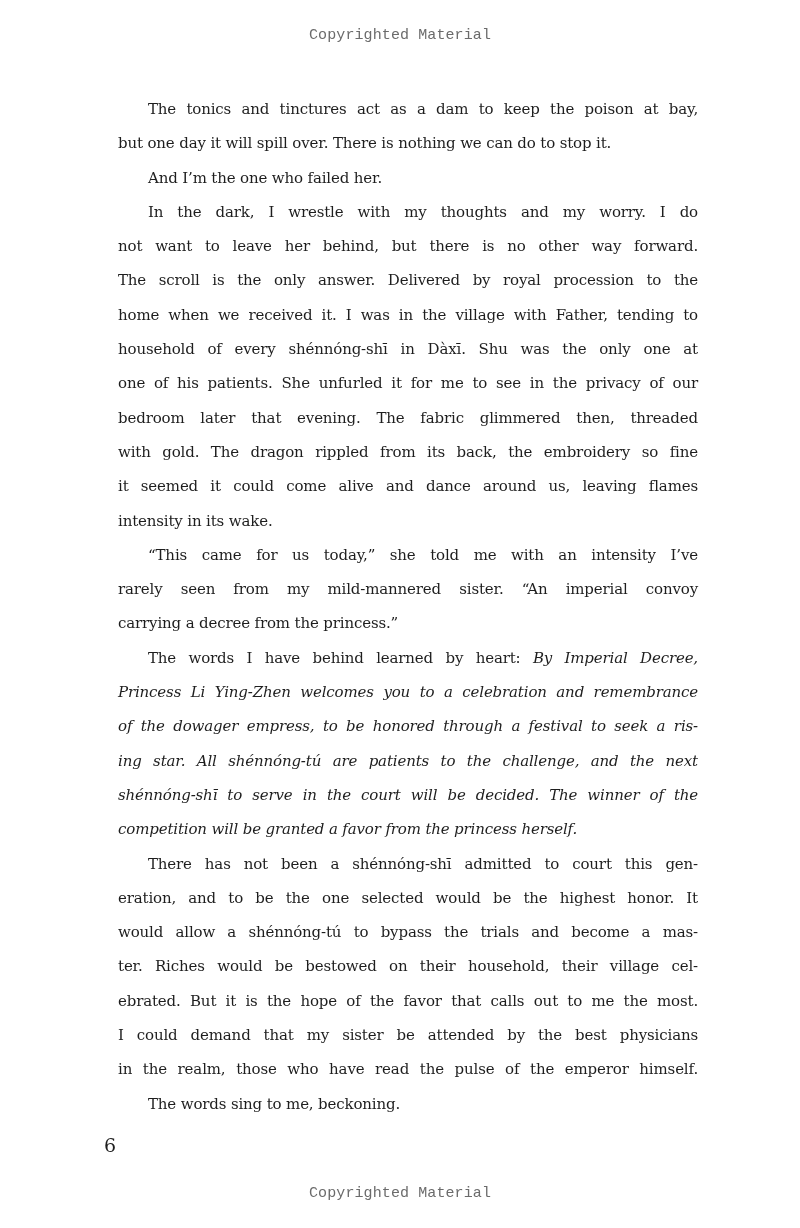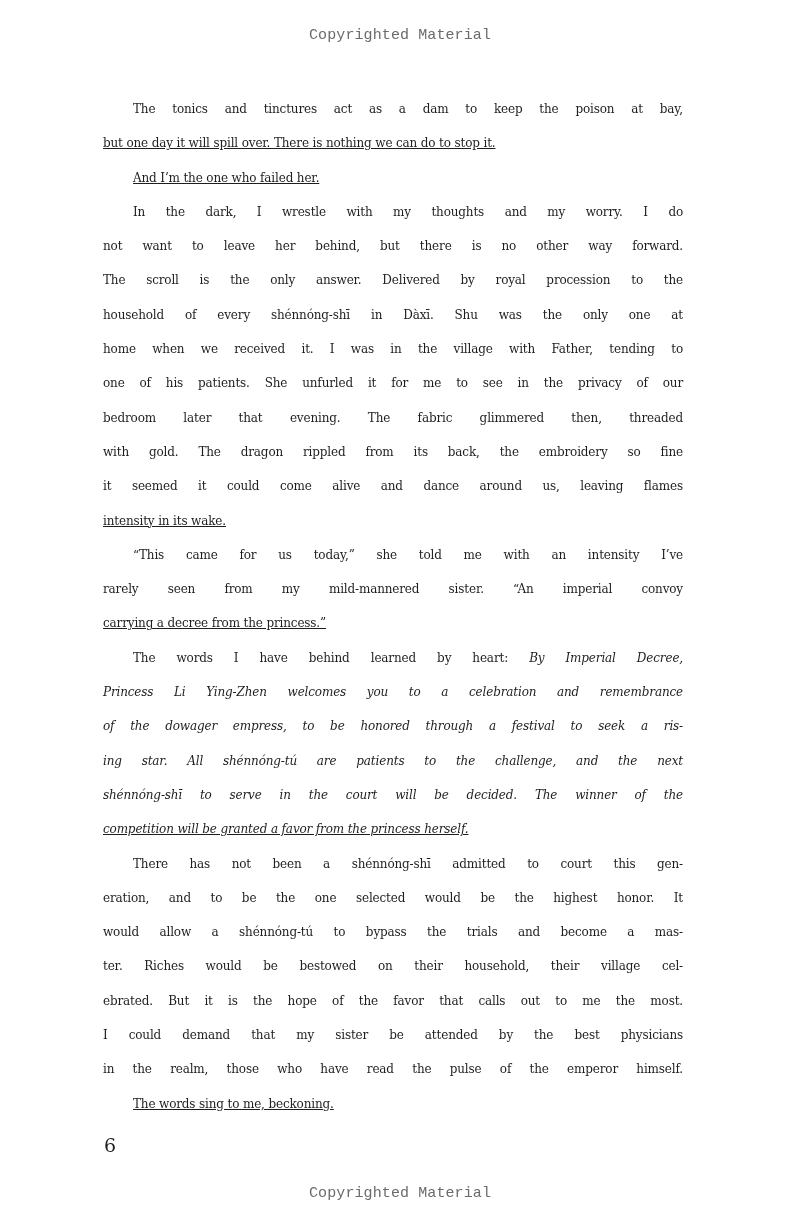--- a/index.html
+++ b/index.html
@@ -23,38 +23,37 @@
     font-family: Liberation Mono, monospace;
     font-size: 15px;
     color: #6b6b6b;
     letter-spacing: 0.1px;
   }
   .wm-top { top: 27px; }
   .wm-bottom { top: 1185px; }
 
   .page-body {
     position: absolute;
-    left: 103px;
+    left: 118px;
     top: 92px;
     width: 580px;
-    font-size: 12px;
+    font-size: 15px;
     line-height: 34.3px;
     letter-spacing: -0.15px;
   }
   .line {
     display: block;
     height: 34.3px;
     white-space: nowrap;
     text-align: justify;
     text-align-last: justify;
   }
   .line.last {
     text-align: right;
     text-align-last: left;
-    text-decoration: underline;
   }
   .indent {
     padding-left: 30px;
   }
   em, .ital {
     font-style: italic;
   }
   .page-number {
     position: absolute;
     left: 104px;
@@ -77,22 +76,22 @@
   </div>
 
   <div>
     <span class="line indent last">And I’m the one who failed her.</span>
   </div>
 
   <div>
     <span class="line indent">In the dark, I wrestle with my thoughts and my worry. I do</span>
     <span class="line">not want to leave her behind, but there is no other way forward.</span>
     <span class="line">The scroll is the only answer. Delivered by royal procession to the</span>
+    <span class="line">home when we received it. I was in the village with Father, tending to</span>
     <span class="line">household of every shénnóng-shī in Dàxī. Shu was the only one at</span>
-    <span class="line">home when we received it. I was in the village with Father, tending to</span>
     <span class="line">one of his patients. She unfurled it for me to see in the privacy of our</span>
     <span class="line">bedroom later that evening. The fabric glimmered then, threaded</span>
     <span class="line">with gold. The dragon rippled from its back, the embroidery so fine</span>
     <span class="line">it seemed it could come alive and dance around us, leaving flames</span>
     <span class="line last">intensity in its wake.</span>
   </div>
 
   <div>
     <span class="line indent">“This came for us today,” she told me with an intensity I’ve</span>
     <span class="line">rarely seen from my mild-mannered sister. “An imperial convoy</span>

